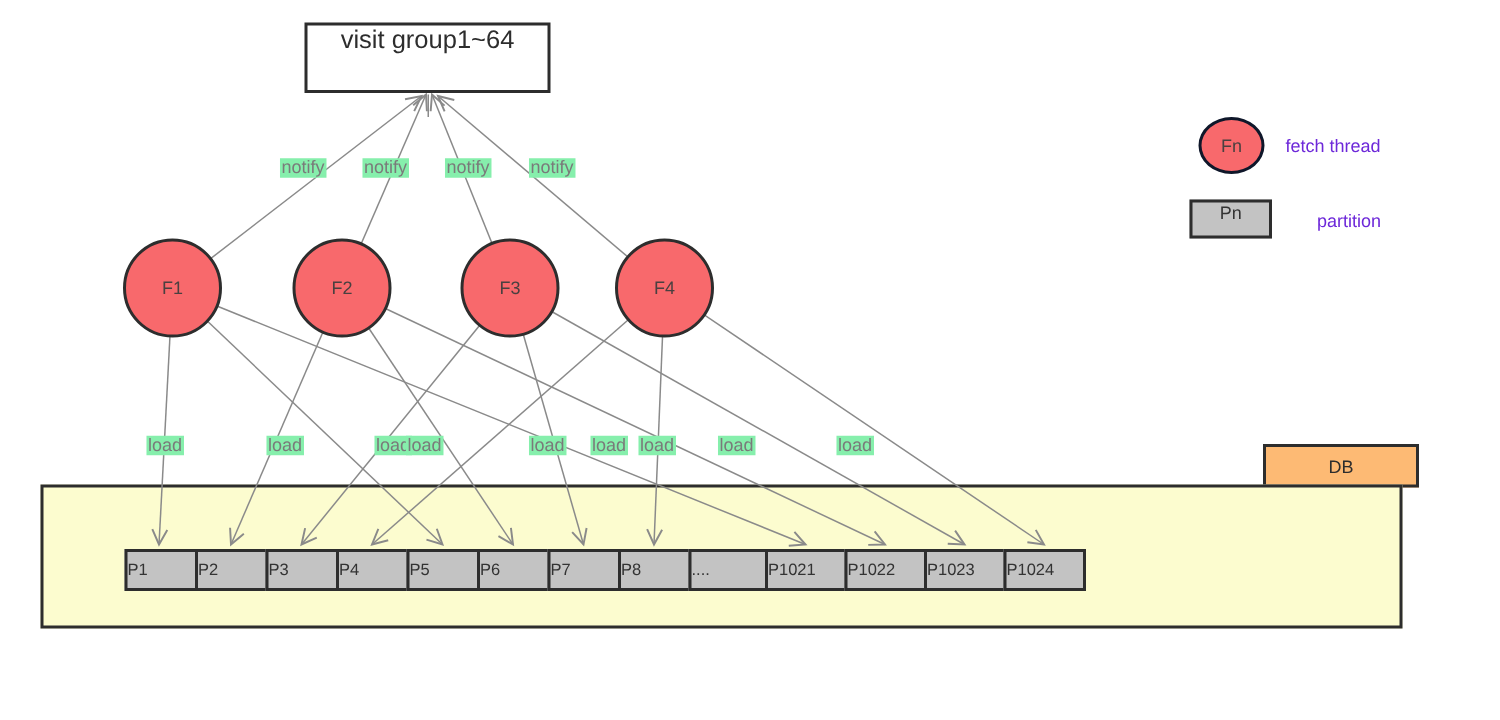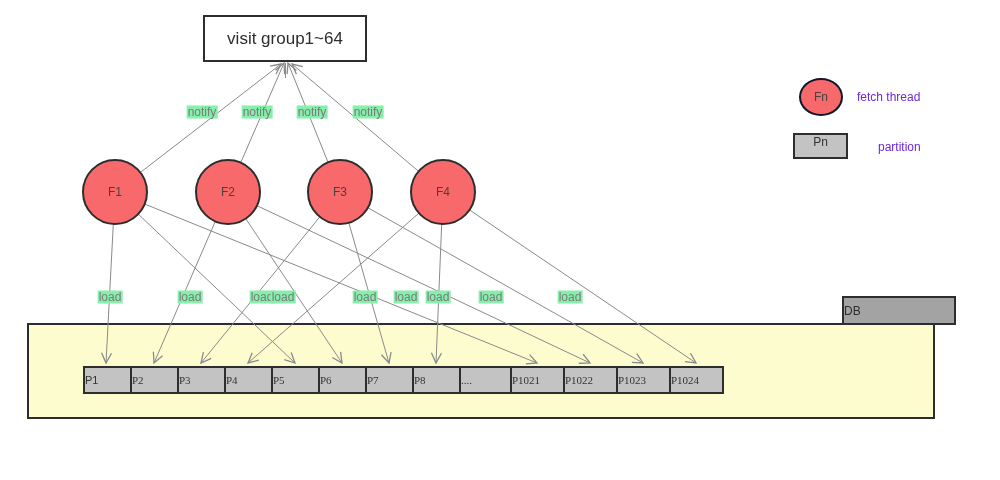--- a/index.html
+++ b/index.html
@@ -1,35 +1,35 @@
 <!DOCTYPE html>
 <html><head>
 <meta charset="utf-8">
 <style>
   html,body{margin:0;padding:0;background:#ffffff;}
   .canvas{position:relative;width:1000px;height:480px;background:#ffffff;overflow:hidden;
           font-family:"Liberation Sans",sans-serif;color:#2d2d2d;}
   .edges-svg{position:absolute;left:0;top:0;width:1000px;height:480px;pointer-events:none;}
   .node-box{position:absolute;left:203px;top:15px;width:164px;height:47px;background:#ffffff;
-            border:2px solid #2d2d2d;display:flex;align-items:center;justify-content:center;
+            border:2px solid #2d2d2d;display:flex;justify-content:center;
             font-size:17px;box-sizing:border-box;}
   .thread{position:absolute;top:159px;width:66px;height:66px;border-radius:50%;
           background:#f8696c;border:2px solid #2d2d2d;box-sizing:border-box;
           display:flex;align-items:center;justify-content:center;font-size:12px;color:#4a4040;}
   .edge-label{position:absolute;transform:translate(-50%,-50%);font-size:12px;color:#7a7a7a;
               background:#86efac;padding:0 1px;line-height:13px;white-space:nowrap;}
-  .db-tab{position:absolute;left:842px;top:296px;width:114px;height:29px;background:#a3a3a3;
+  .db-tab{position:absolute;left:842px;top:296px;width:104px;height:29px;background:#fdba74;
           border:2px solid #2d2d2d;box-sizing:border-box;display:flex;align-items:center;
-          justify-content:flex-start;font-size:12px;}
+          justify-content:center;font-size:12px;}
   .db-box{position:absolute;left:27px;top:323px;width:908px;height:96px;background:#fcfccf;
           border:2px solid #2d2d2d;box-sizing:border-box;}
   .partition-row{position:absolute;left:83px;top:366px;height:28px;display:flex;}
   .pcell{height:28px;background:#c3c3c3;border:2px solid #2d2d2d;box-sizing:border-box;
          display:flex;align-items:center;font-size:11px;color:#333333;}
-  .pcell + .pcell{margin-left:-2px;font-family:Liberation Serif, serif;}
+  .pcell + .pcell{margin-left:-2px;}
   .w47{width:49px;} .wdots{width:53px;} .w55{width:55px;}
   .legend-ellipse{position:absolute;left:799px;top:78px;width:44px;height:38px;border-radius:50%;
           background:#f8696c;border:2px solid #0f172a;box-sizing:border-box;display:flex;
           align-items:center;justify-content:center;font-size:12px;color:#4a4040;}
   .legend-rect{position:absolute;left:793px;top:133px;width:55px;height:26px;background:#c3c3c3;
           border:2px solid #2d2d2d;box-sizing:border-box;display:flex;align-items:flex-start;
           justify-content:center;font-size:12px;color:#333333;}
   .legend-text{position:absolute;font-size:12px;color:#6d28d9;white-space:nowrap;}
 </style>
 </head>

